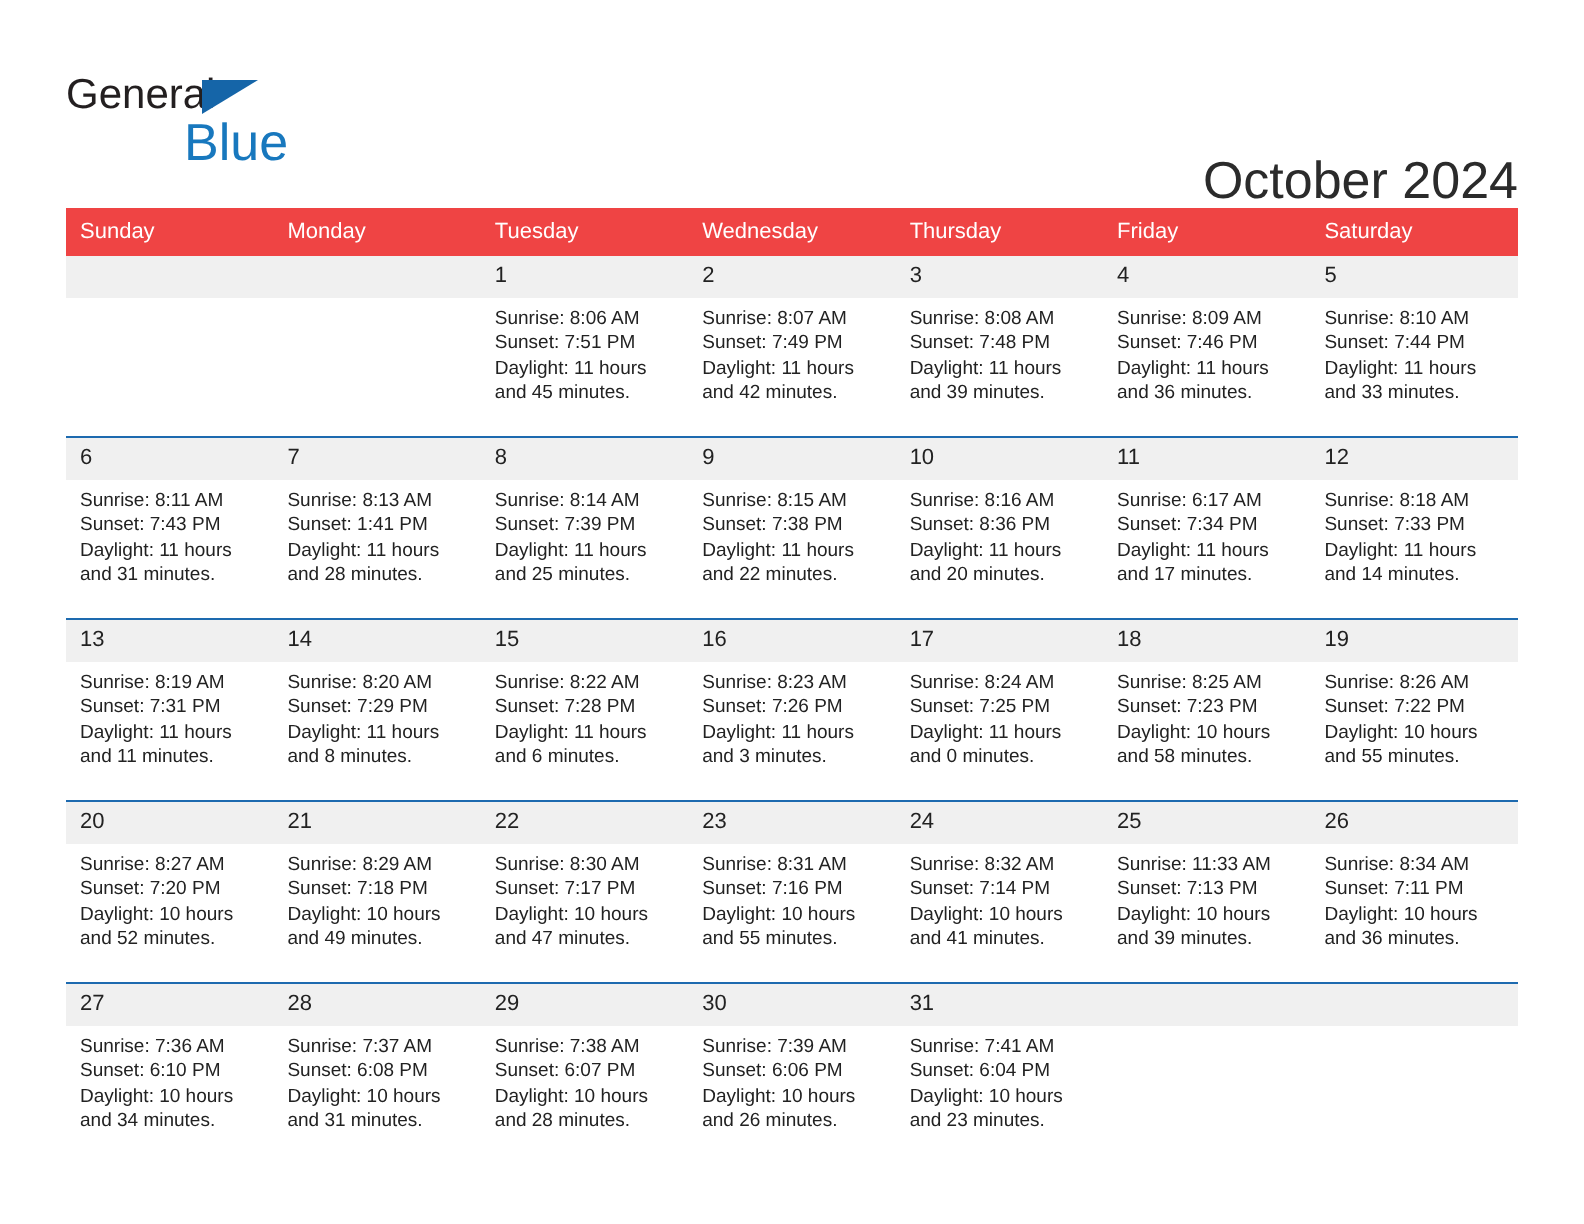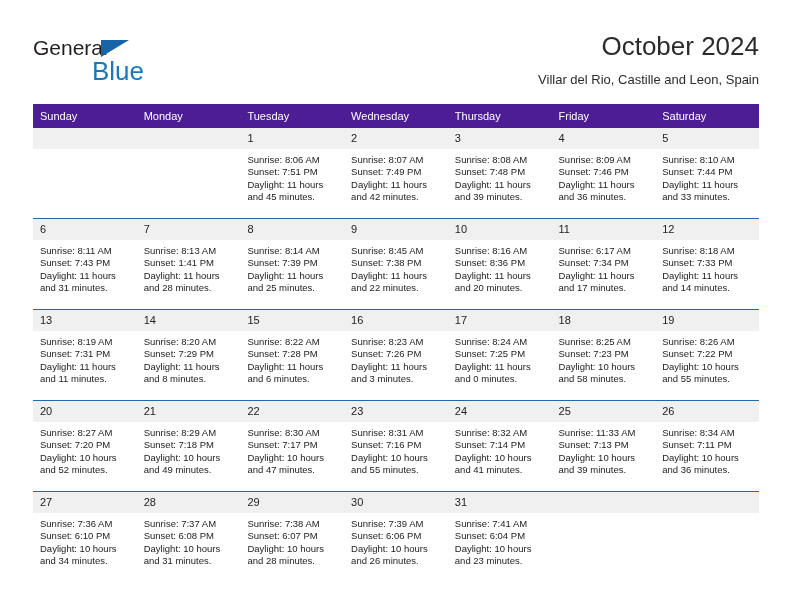--- a/index.html
+++ b/index.html
@@ -68,20 +68,21 @@
     right: 0;
     top: 0;
     text-align: right;
   }
   .cal-title {
     font-size: 26px;
     color: #2b2b2b;
     line-height: 32px;
     font-weight: normal;
     white-space: nowrap;
+    margin-top: 44px;
   }
   .cal-subtitle {
     font-size: 13px;
     color: #2b2b2b;
     line-height: 18px;
     margin-top: 9px;
     white-space: nowrap;
     text-align: right;
   }
 
@@ -90,21 +91,21 @@
     position: absolute;
     left: 33px;
     top: 104px;
     width: 726px;
     border-collapse: collapse;
     table-layout: fixed;
   }
   .calendar col { width: 103.714px; }
 
   .dow-row th {
-    background: #4c1d95;
+    background: #ef4444;
     color: #ffffff;
     font-size: 11px;
     font-weight: normal;
     text-align: left;
     padding: 5px 0 5px 7px;
     height: 14px;
     border: none;
   }
 
   .week-row td {
@@ -274,21 +275,21 @@
           <div class="cell-body">
             <div>Sunrise: 8:14 AM</div>
             <div>Sunset: 7:39 PM</div>
             <div>Daylight: 11 hours</div>
             <div>and 25 minutes.</div>
           </div>
         </td>
         <td>
           <div class="daynum">9</div>
           <div class="cell-body">
-            <div>Sunrise: 8:45 AM</div>
+            <div>Sunrise: 8:15 AM</div>
             <div>Sunset: 7:38 PM</div>
             <div>Daylight: 11 hours</div>
             <div>and 22 minutes.</div>
           </div>
         </td>
         <td>
           <div class="daynum">10</div>
           <div class="cell-body">
             <div>Sunrise: 8:16 AM</div>
             <div>Sunset: 8:36 PM</div>

